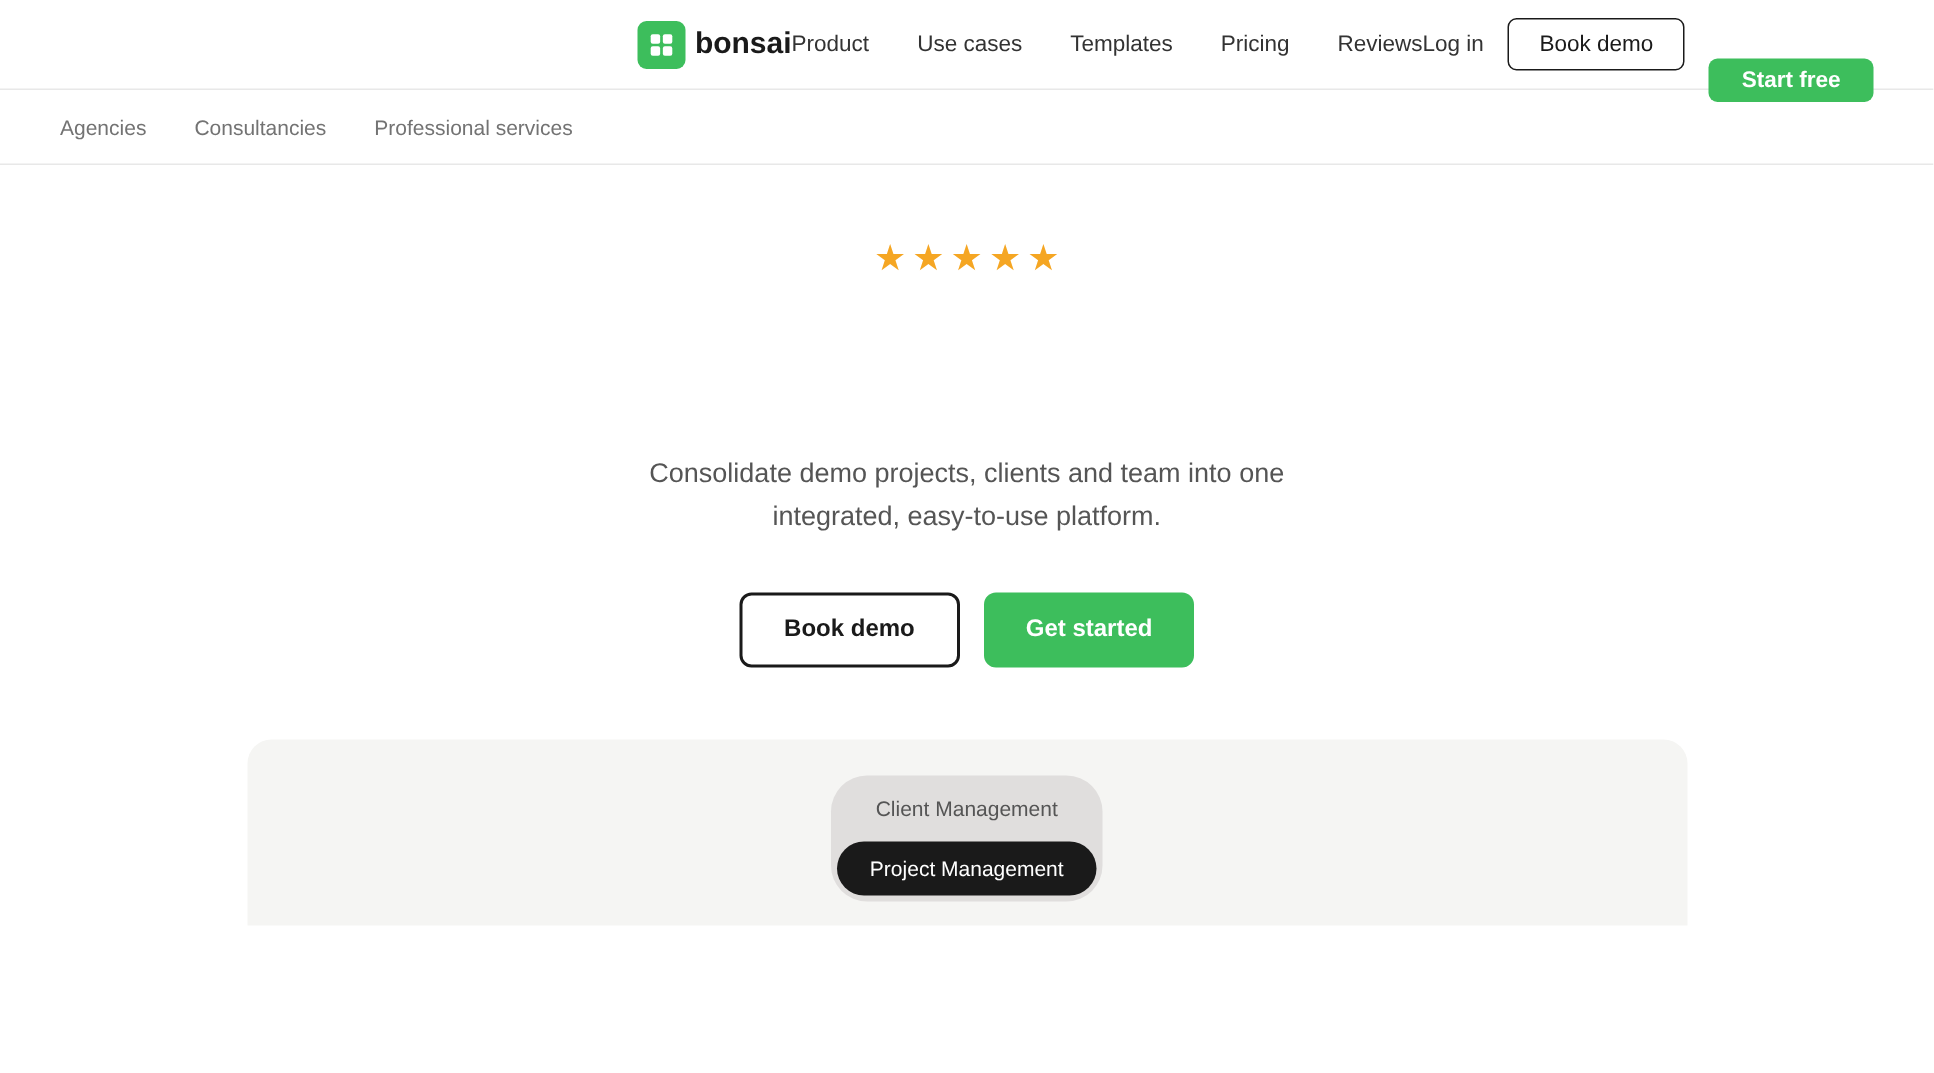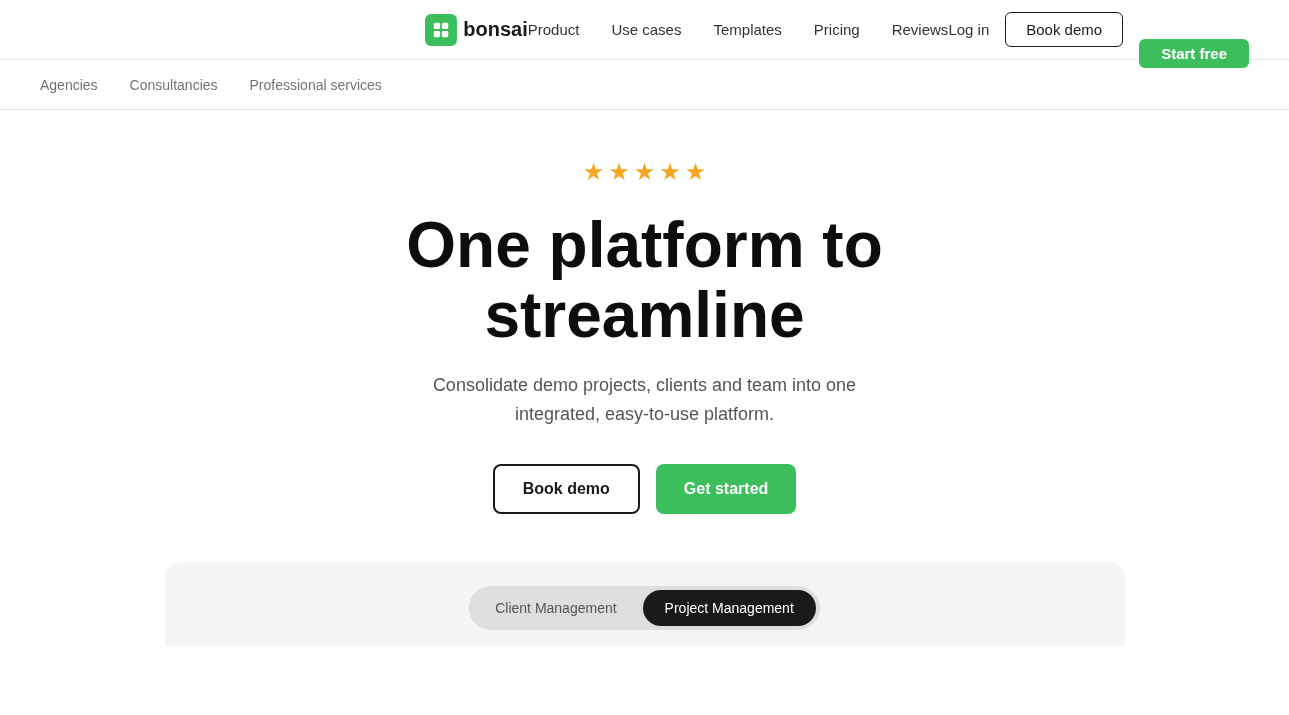--- a/index.html
+++ b/index.html
@@ -27,21 +27,21 @@
     .stars { display: flex; gap: 4px; margin-bottom: 24px; }
     .star { color: #f5a623; font-size: 24px; }
     .hero-title { font-size: 64px; font-weight: 800; line-height: 1.1; color: #0d0d0d; max-width: 760px; margin-bottom: 20px; }
     .hero-subtitle { font-size: 18px; color: #555; line-height: 1.6; max-width: 440px; margin-bottom: 36px; }
     .hero-buttons { display: flex; gap: 16px; margin-bottom: 48px; }
     .btn-hero-demo { font-size: 16px; color: #1a1a1a; background: #fff; border: 2px solid #1a1a1a; border-radius: 8px; padding: 14px 28px; cursor: pointer; font-weight: 600; }
     .btn-hero-start { font-size: 16px; color: #fff; background: #3dbe5c; border: none; border-radius: 8px; padding: 14px 28px; cursor: pointer; font-weight: 600; }
 
     
     .demo-container { width: 100%; background: #f5f5f3; border-radius: 16px 16px 0 0; padding: 24px 24px 0; display: flex; flex-direction: column; align-items: center; max-width: 960px; }
-    .demo-tabs { display: flex; gap: 4px; background: #e0dedd; border-radius: 24px; padding: 4px; margin-bottom: 16px; }
+    .demo-tabs { display: flex; gap: 4px; background: #e0dedd; border-radius: 24px; padding: 4px; margin-bottom: 16px; flex-direction: column; }
     .demo-tab { font-size: 14px; padding: 10px 22px; border-radius: 20px; cursor: pointer; border: none; font-weight: 500; }
     .demo-tab.inactive { background: transparent; color: #555; }
     .demo-tab.active { background: #1a1a1a; color: #fff; }
 
     .full-width-demo { width: 100%; max-width: 960px; }
   </style>
 </head>
 <body>
 
 <nav>
@@ -81,21 +81,21 @@
 <section class="hero">
   <div class="stars">
     <span class="star">★</span>
     <span class="star">★</span>
     <span class="star">★</span>
     <span class="star">★</span>
     <span class="star">★</span>
   </div>
 
   <h1 class="hero-title">
-    <span>One platform to streamline</span><br>
+    <br>
   </h1>
 
   <p class="hero-subtitle">Consolidate demo projects, clients and team into one integrated, easy-to-use platform.</p>
 
   <div class="hero-buttons">
     <button class="btn-hero-demo">Book demo</button>
     <button class="btn-hero-start">Get started</button>
   </div>
 
   <div class="full-width-demo">

